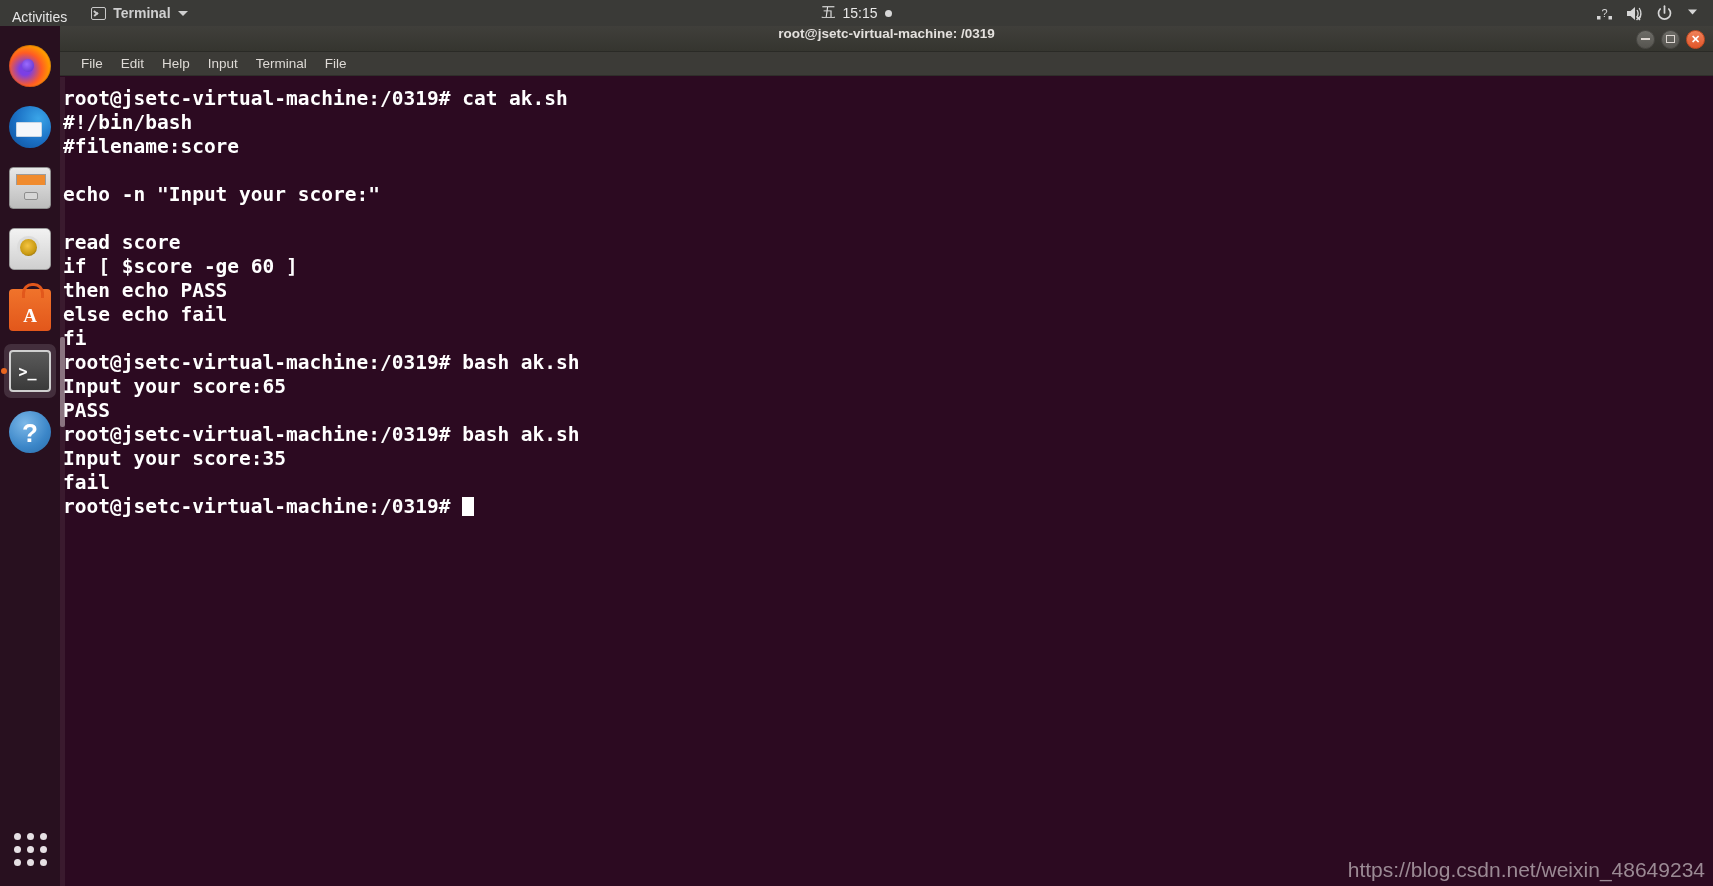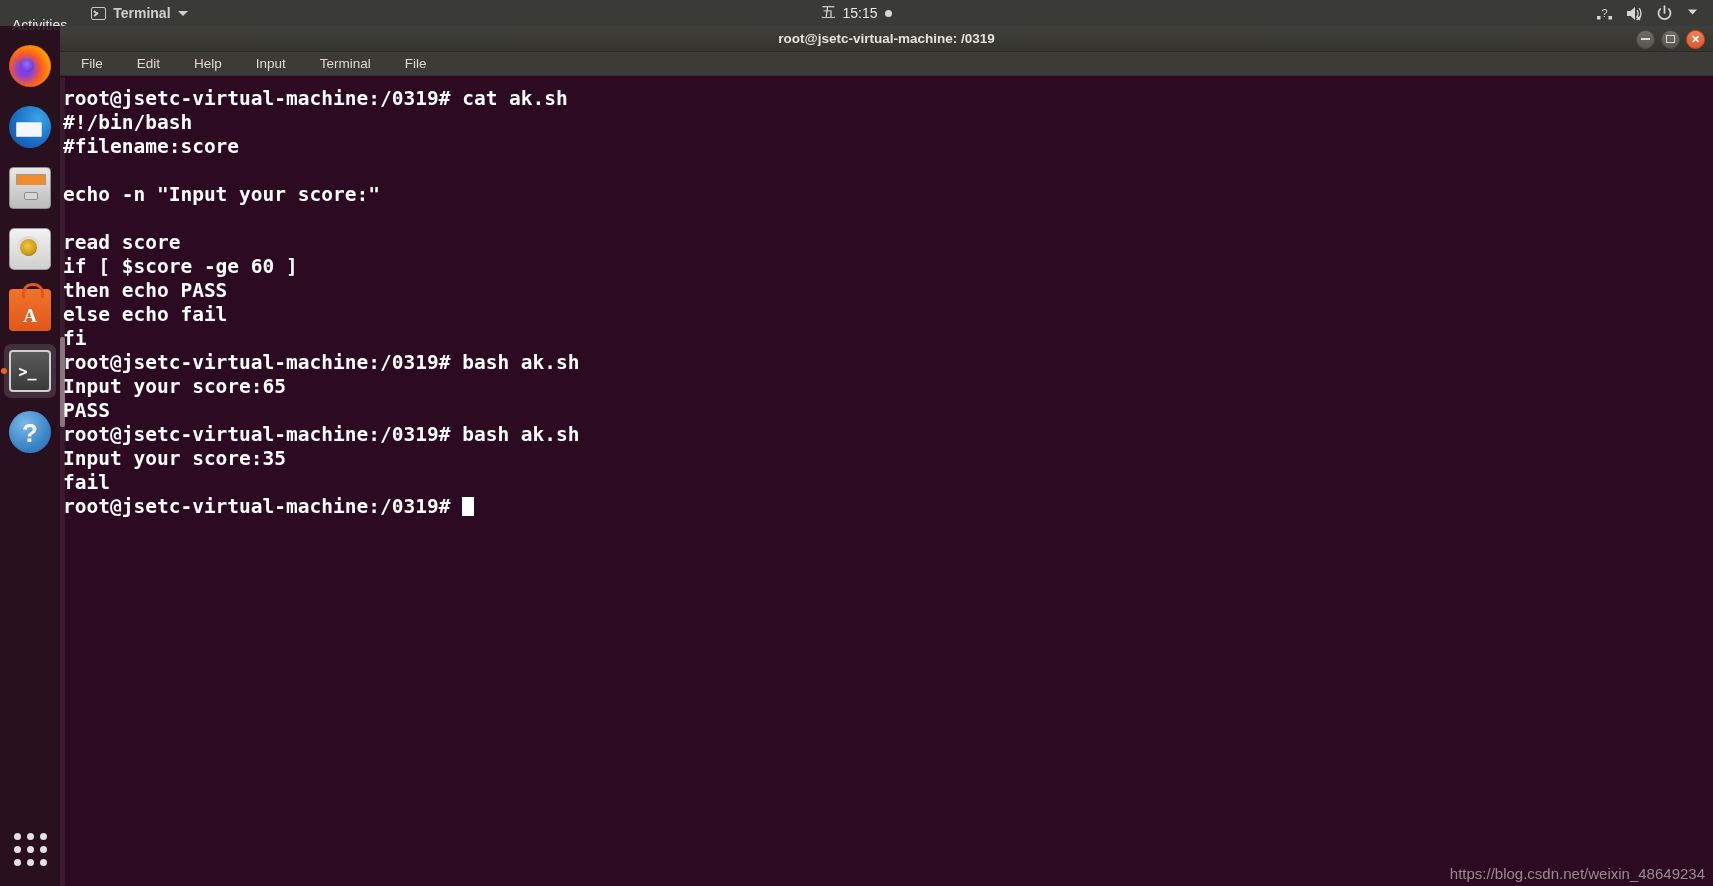--- a/index.html
+++ b/index.html
@@ -11,21 +11,21 @@
   }
 
   
   #topbar{
     position:absolute; top:0; left:0; width:1713px; height:26px;
     background:#3a3a37;
     display:flex; align-items:center;
     color:#ddd; font-size:14px;
   }
   #activities{
-    padding:12px 12px; height:26px; line-height:26px;
+    padding:4px 12px; height:26px; line-height:26px;
     color:#e6e6e6; font-size:14px;
   }
   #app-menu{
     display:flex; align-items:center; gap:7px;
     margin-left:12px; color:#cfcfcf; font-size:14px; font-weight:bold;
   }
   .term-mini{
     width:15px; height:13px; border:1px solid #c9c9c9; border-radius:2px;
     background:#3a3a37; position:relative;
   }
@@ -172,21 +172,21 @@
   
   #window{
     position:absolute; left:60px; top:26px;
     width:1653px; height:860px;
     background:#2c0a21;
   }
   #titlebar{
     height:26px; width:100%;
     background:linear-gradient(#403f3b,#35352f);
     border-bottom:1px solid #2a2a26;
-    display:flex; align-items:center; justify-content:center;
+    display:flex; align-items:flex-start; justify-content:center;
     position:relative;
   }
   #title-text{
     color:#e3e0dd; font-size:13.5px; font-weight:bold;
   }
   #winbtns{
     position:absolute; right:8px; top:0; height:26px;
     display:flex; align-items:center; gap:6px;
   }
   .wb{
@@ -198,21 +198,21 @@
   .wb.close{ background:linear-gradient(#f0825a,#e2562a); border-color:#c84c22; }
   .wb span{ color:#ddd7d2; font-size:11px; line-height:1; font-weight:bold; }
   .wb.close span{ color:#fff; }
   .wb .dash{ width:9px;height:2px;background:#ddd7d2; display:block; }
   .wb .sq{ width:9px;height:8px;border:1.6px solid #ddd7d2; display:block; }
 
   #menubar{
     height:24px; width:100%;
     background:#3c3b37;
     display:flex; align-items:center;
-    padding-left:12px; gap:16px;
+    padding-left:12px; gap:0;
     border-bottom:1px solid #2f2e2a;
   }
   .menu-item{
     color:#dedad6; font-size:13.5px;
     padding:2px 9px; cursor:default;
   }
 
   #term-body{
     position:absolute; top:51px; left:0;
     width:1653px; height:809px;
@@ -237,21 +237,21 @@
     white-space:pre;
     letter-spacing:0px;
   }
   .tline{ height:24px; }
   .cursor{
     display:inline-block; width:12px; height:19px;
     background:#ffffff; vertical-align:-3px;
   }
   #watermark{
     position:absolute; right:8px; bottom:4px;
-    color:#9b8a94; font-size:15px;
+    color:#9b8a94; font-size:21px;
     font-family:"Liberation Sans", sans-serif;
   }
 </style>
 </head>
 <body>
 
 <div id="topbar">
   <div id="activities">Activities</div>
   <div id="app-menu">
     <span class="term-mini"></span>

